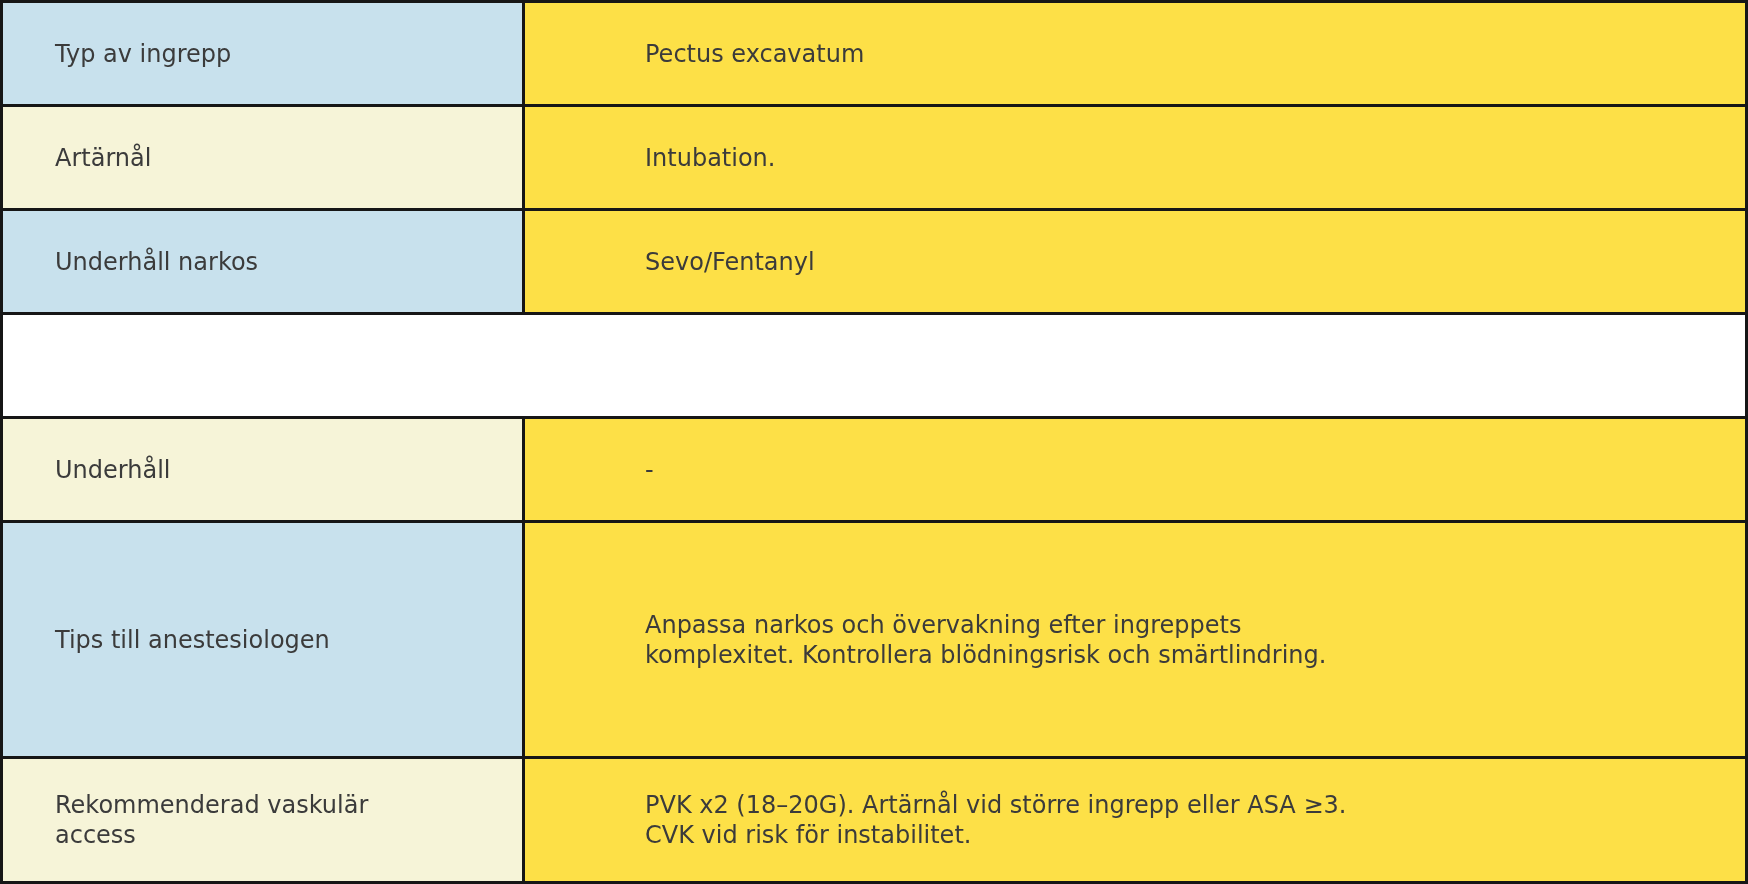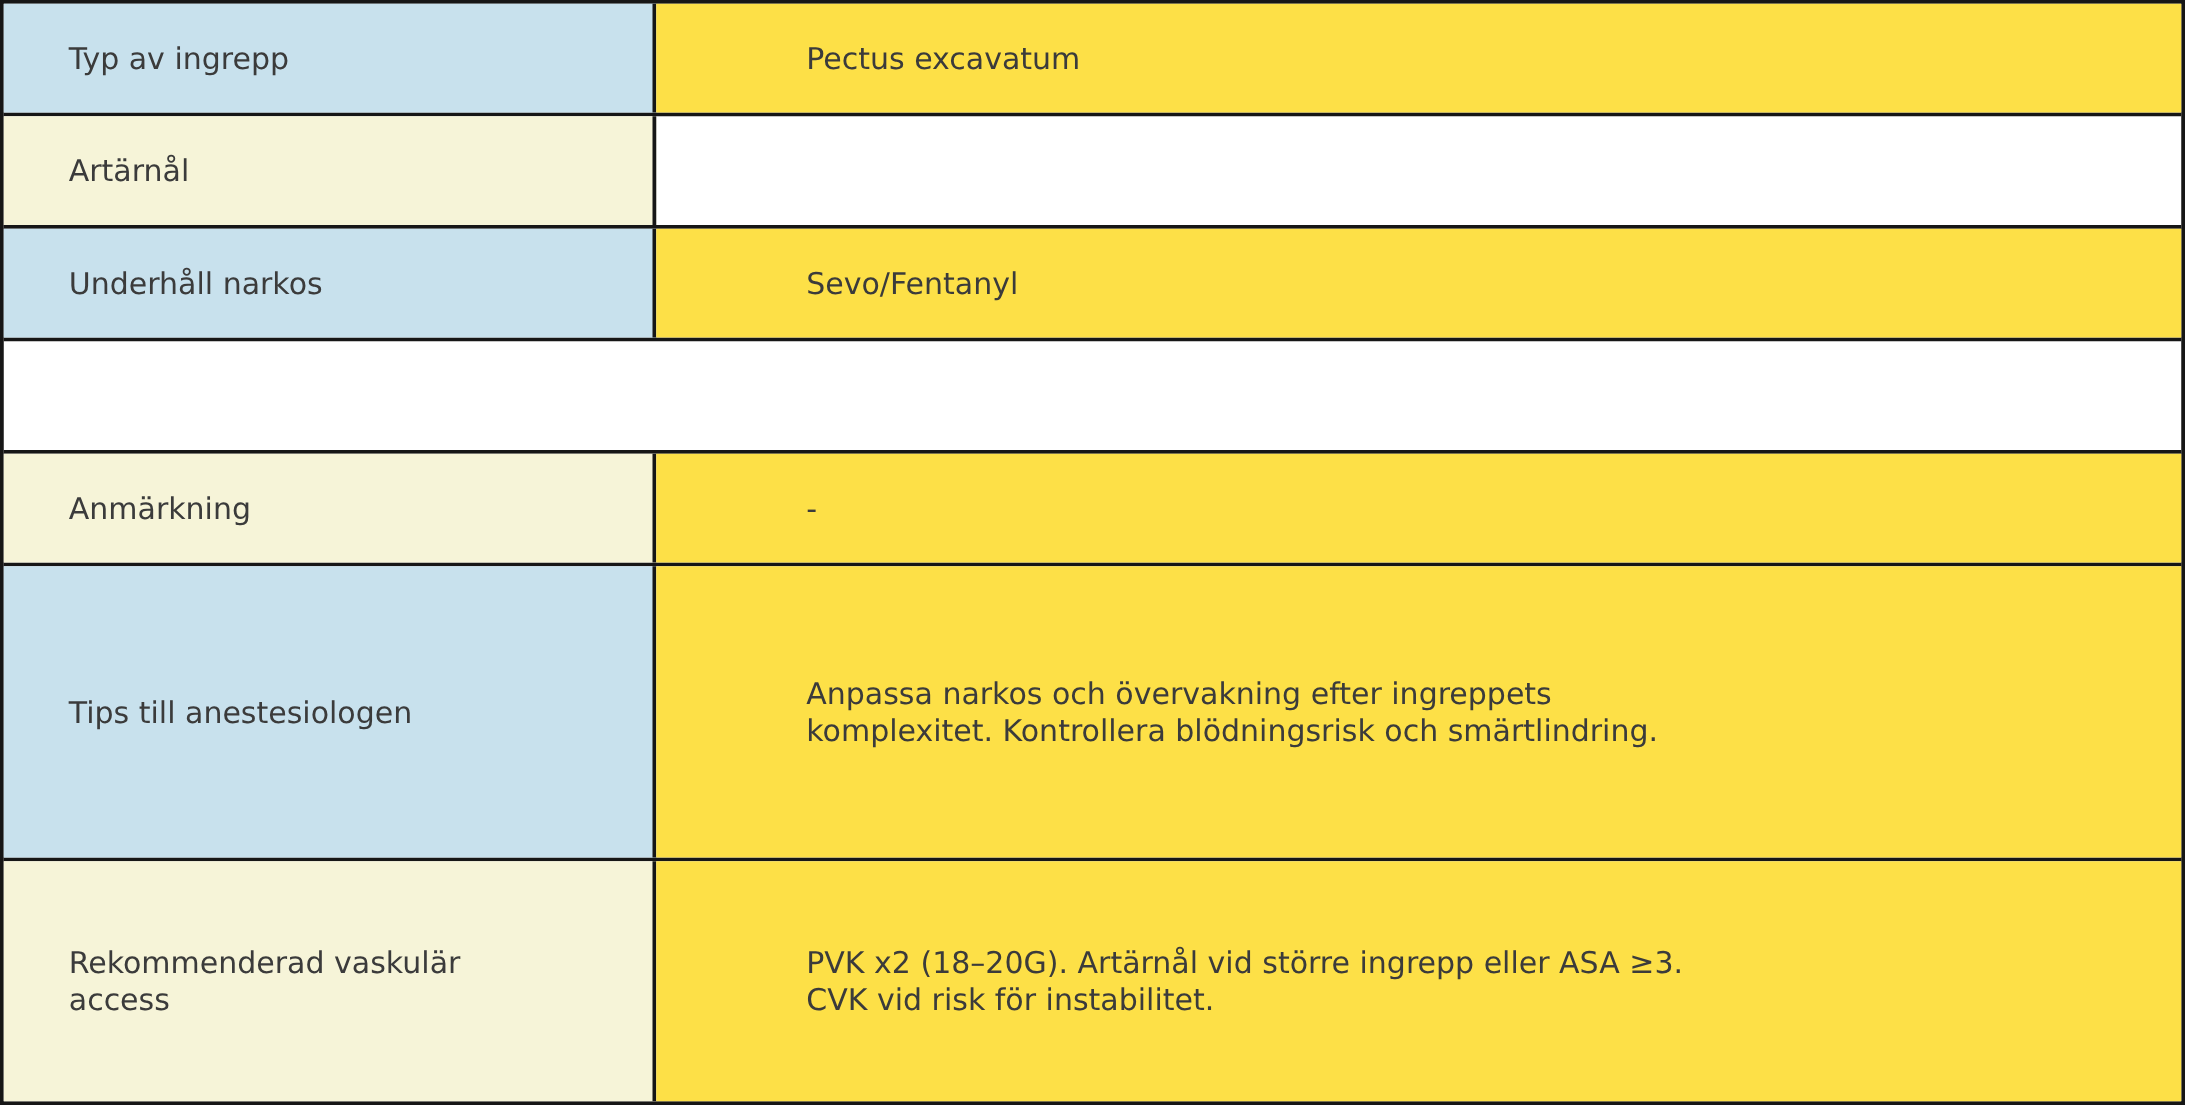--- a/index.html
+++ b/index.html
@@ -15,21 +15,21 @@
     border: 3px solid #161616;
     background: #ffffff;
     display: flex;
     flex-direction: column;
   }
   .row {
     box-sizing: border-box;
     display: flex;
     flex-direction: row;
     border-bottom: 3px solid #161616;
-    height: 90px;
+    height: 104px;
     flex: 0 0 auto;
   }
   .row.tall { height: 236px; }
   .row.last { height: auto; flex: 1 1 auto; border-bottom: none; }
   .cell {
     box-sizing: border-box;
     display: flex;
     align-items: center;
   }
   .label-cell {
@@ -71,38 +71,41 @@
     </div>
     <div class="cell value-cell">
       <span class="value-text">Pectus excavatum</span>
     </div>
   </div>
 
   <div class="row bg-cream">
     <div class="cell label-cell">
       <span class="label-text">Artärnål</span>
     </div>
+    <div class="cell value-cell">
+      <span class="value-text">Intubation.</span>
+    </div>
   </div>
 
   <div class="row bg-blue">
     <div class="cell label-cell">
       <span class="label-text">Underhåll narkos</span>
     </div>
     <div class="cell value-cell">
       <span class="value-text">Sevo/Fentanyl</span>
     </div>
   </div>
 
 
   <div class="row bg-blue">
   </div>
 
   <div class="row bg-cream">
     <div class="cell label-cell">
-      <span class="label-text">Anmärkning</span>
+      <span class="label-text">Underhåll</span>
     </div>
     <div class="cell value-cell">
       <span class="value-text">-</span>
     </div>
   </div>
 
   <div class="row bg-blue tall">
     <div class="cell label-cell">
       <span class="label-text">Tips till anestesiologen</span>
     </div>

